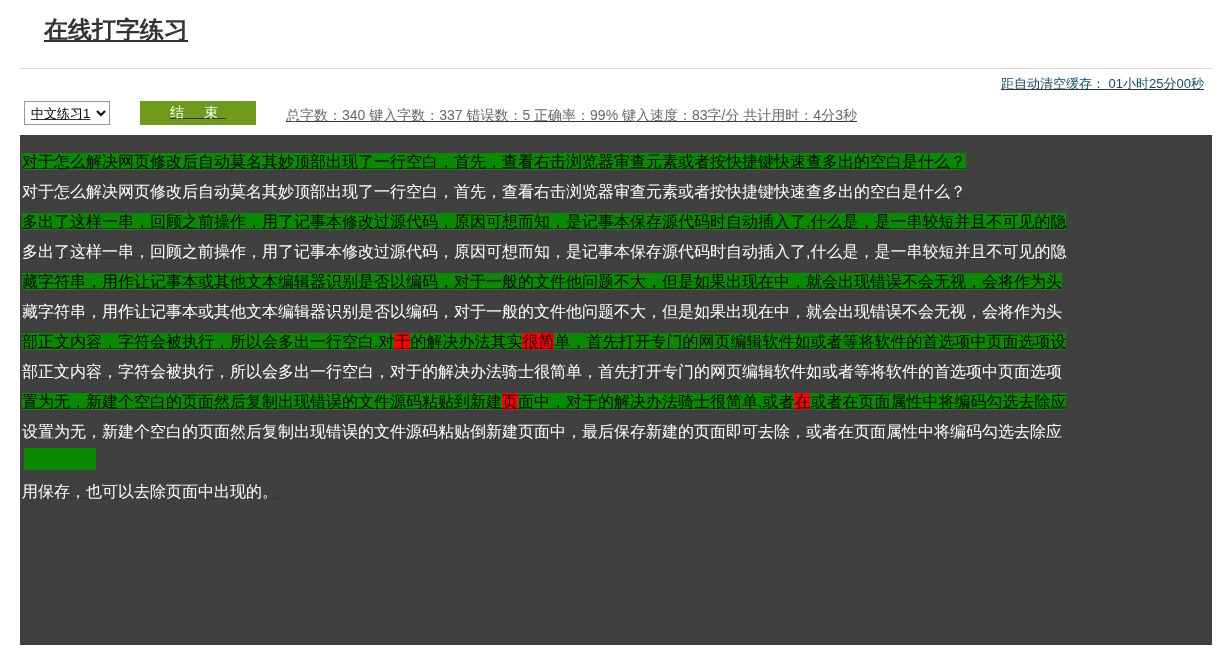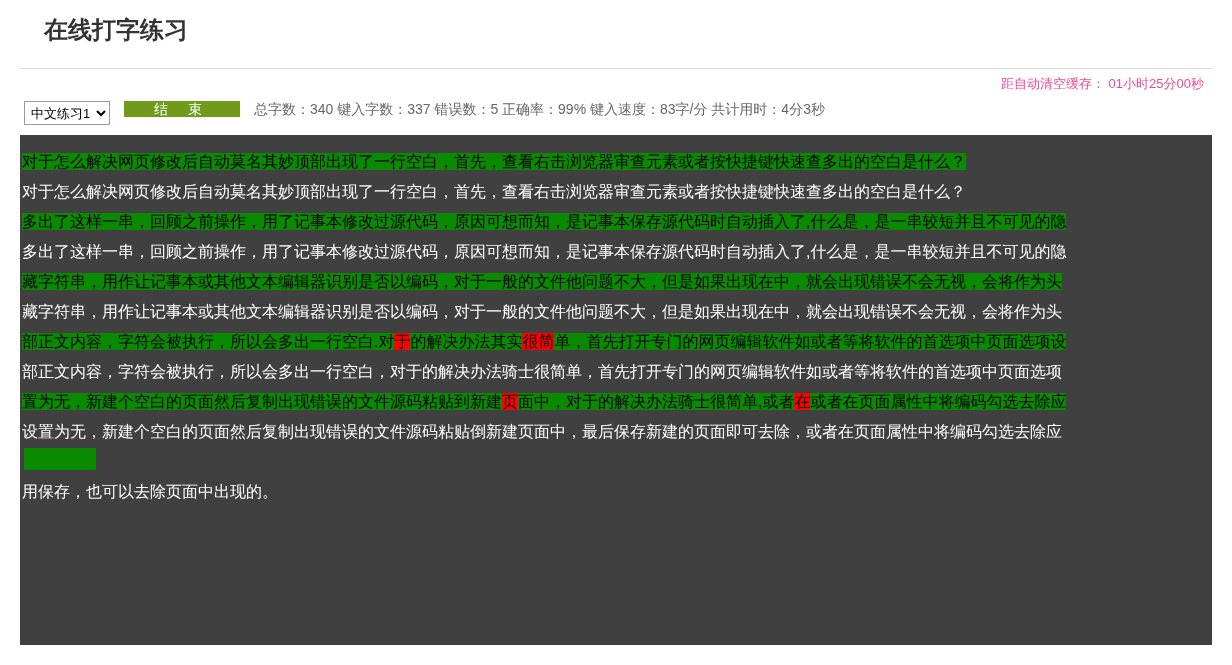--- a/index.html
+++ b/index.html
@@ -6,52 +6,53 @@
   body {
     font-family: "Microsoft YaHei", "PingFang SC", "Hiragino Sans GB", sans-serif;
     background: #fff;
     color: #333;
     font-size: 14px;
   }
   .page {
     width: 1232px;
     margin: 0 auto;
     padding: 0 20px;
+    text-decoration: underline;
   }
   .page-title {
     font-size: 24px;
     font-weight: bold;
     padding: 14px 4px 22px 24px;
     color: #333;
     border-bottom: 1px solid #dcdcdc;
   }
   .clear-line {
     text-align: right;
-    color: #ec4899;
+    color: #0c4a6e;
     padding: 6px 8px 4px 0;
     font-size: 13px;
   }
   .controls {
     display: flex;
-    align-items: flex-start;
-    gap: 14px;
+    align-items: flex-end;
+    gap: 30px;
     padding: 4px 4px 10px 4px;
   }
   .lesson-select {
     height: 24px;
     font-size: 13px;
     border: 1px solid #999;
     background: #fff;
     padding: 1px 2px;
   }
   .end-btn {
     background: #6f9a1a;
     color: #fff;
     border: none;
-    height: 16px;
+    height: 24px;
     padding: 0 30px;
     font-size: 14px;
     letter-spacing: 8px;
     cursor: pointer;
   }
   .stats {
     color: #666;
     font-size: 14px;
     white-space: nowrap;
   }

